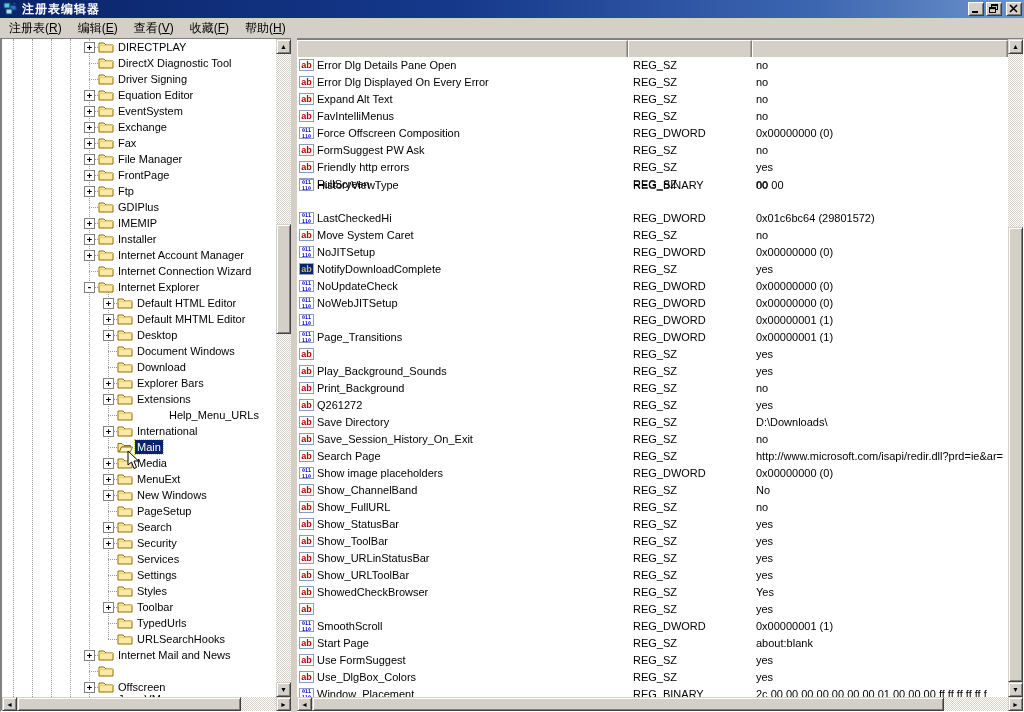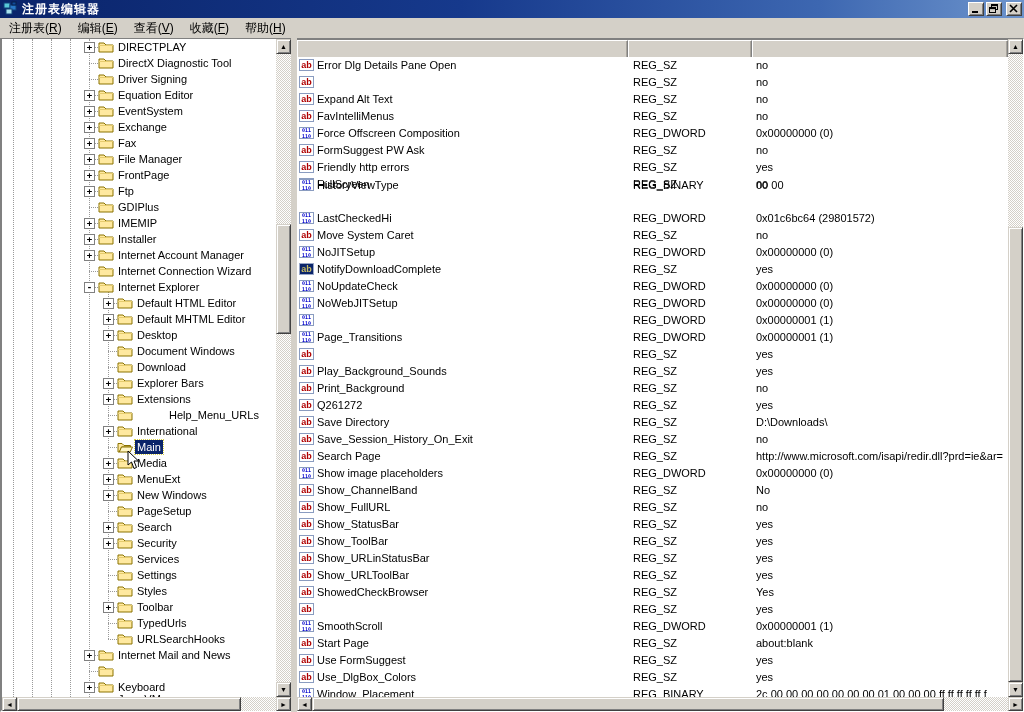--- a/index.html
+++ b/index.html
@@ -508,21 +508,21 @@
         </svg></span>
       <span class="tree-label" style="left: 114px; margin-top: 28px;">Java VM</span>
     </div>
     <div class="tree-row" style="top: 640px;">
       <div class="hstub" style="left: 87px; width: 11px;"></div>
       <div class="ebox" style="left: 82px;">+</div>
       <span class="tree-folder" style="left: 96px;"><svg width="16" height="13" viewBox="0 0 16 13">
           <path d="M1 3 L6 3 L8 5 L15 5 L15 12 L1 12 Z" fill="#ffe9a0" stroke="#8a7200"></path>
           <path d="M1 5.5 L15 5.5" stroke="#e6cc6e" stroke-width="1"></path>
         </svg></span>
-      <span class="tree-label" style="left: 114px;">Keyboard</span>
+      <span class="tree-label" style="left: 114px;">Offscreen</span>
     </div>
     <div class="tree-row" style="top: 656px;">
       <span class="tree-folder" style="left: 96px;"><svg width="16" height="13" viewBox="0 0 16 13">
           <path d="M1 3 L6 3 L8 5 L15 5 L15 12 L1 12 Z" fill="#ffe9a0" stroke="#8a7200"></path>
           <path d="M1 5.5 L15 5.5" stroke="#e6cc6e" stroke-width="1"></path>
         </svg></span>
       <span class="tree-label" style="left: 114px;">MediaPlayer</span>
     </div>
   </div>
 
@@ -542,20 +542,21 @@
         </svg></span>
       <span class="val-name">Error Dlg Details Pane Open</span>
       <span class="val-type">REG_SZ</span>
       <span class="val-data">no</span>
     </div>
     <div class="list-row" style="top: 17px;">
       <span class="val-icon"><svg width="16" height="12" viewBox="0 0 16 12">
           <rect x="0.5" y="0.5" width="14" height="11" fill="#ffffff" stroke="#8a9cc0"></rect>
           <text x="7.5" y="9" font-size="9" font-weight="bold" fill="#b00000" text-anchor="middle" font-family="Liberation Sans,sans-serif">ab</text>
         </svg></span>
+      <span class="val-name">Error Dlg Displayed On Every Error</span>
       <span class="val-type">REG_SZ</span>
       <span class="val-data">no</span>
     </div>
     <div class="list-row" style="top: 34px;">
       <span class="val-icon"><svg width="16" height="12" viewBox="0 0 16 12">
           <rect x="0.5" y="0.5" width="14" height="11" fill="#ffffff" stroke="#8a9cc0"></rect>
           <text x="7.5" y="9" font-size="9" font-weight="bold" fill="#b00000" text-anchor="middle" font-family="Liberation Sans,sans-serif">ab</text>
         </svg></span>
       <span class="val-name">Expand Alt Text</span>
       <span class="val-type">REG_SZ</span>

